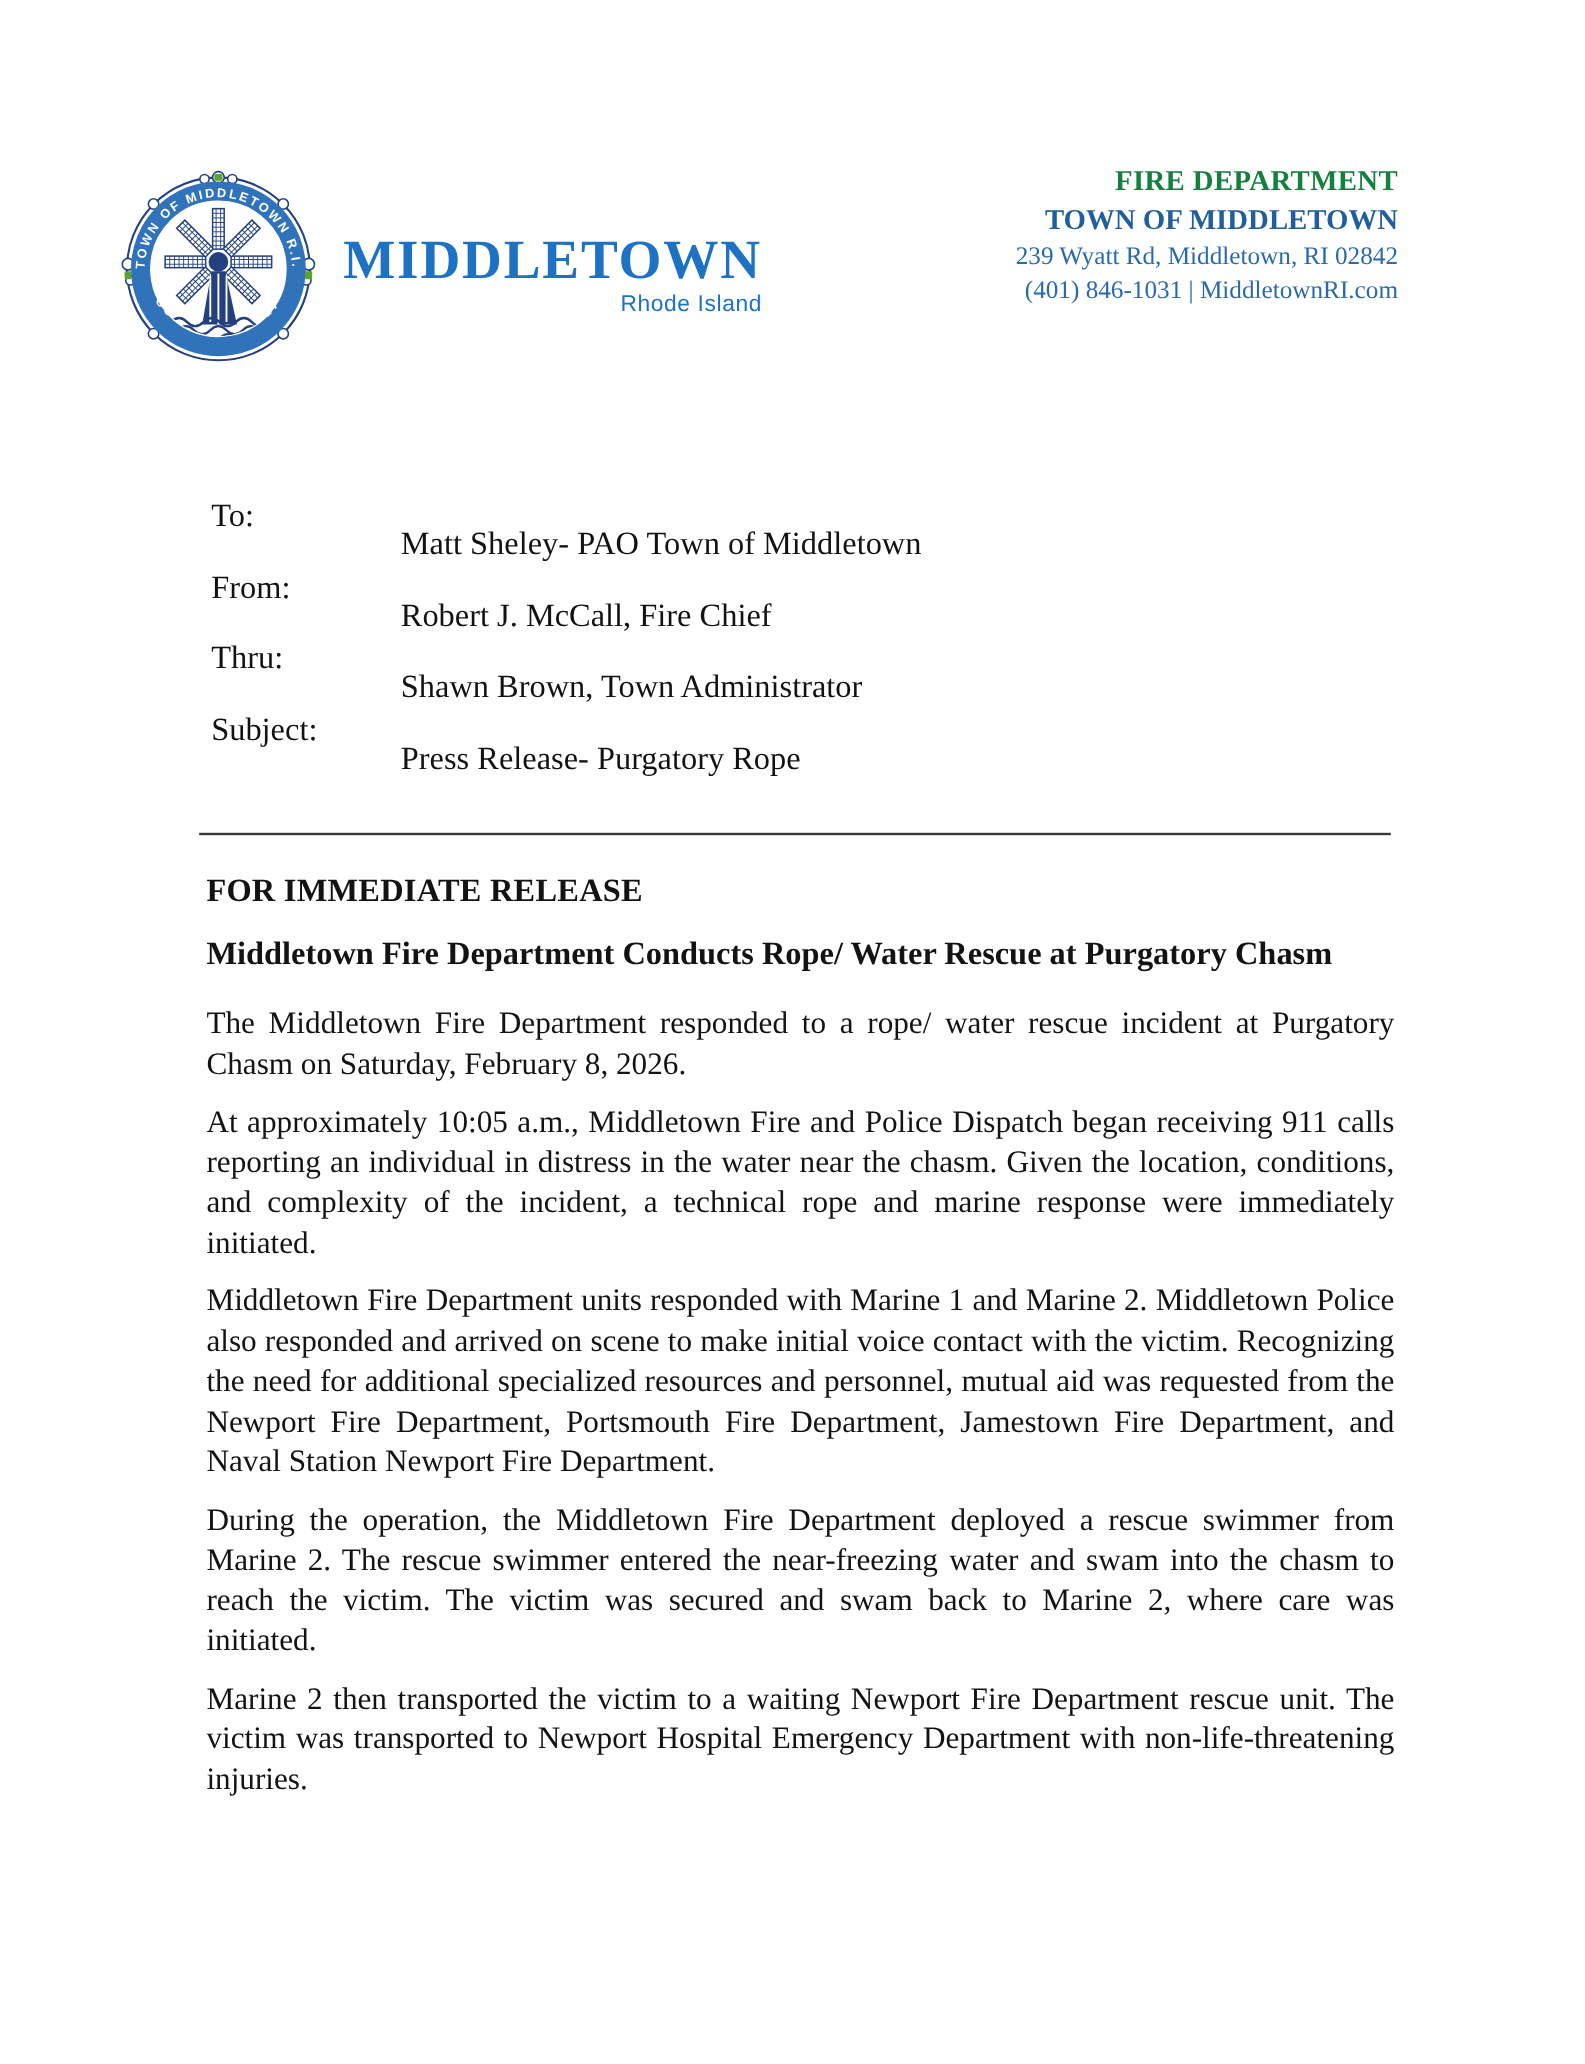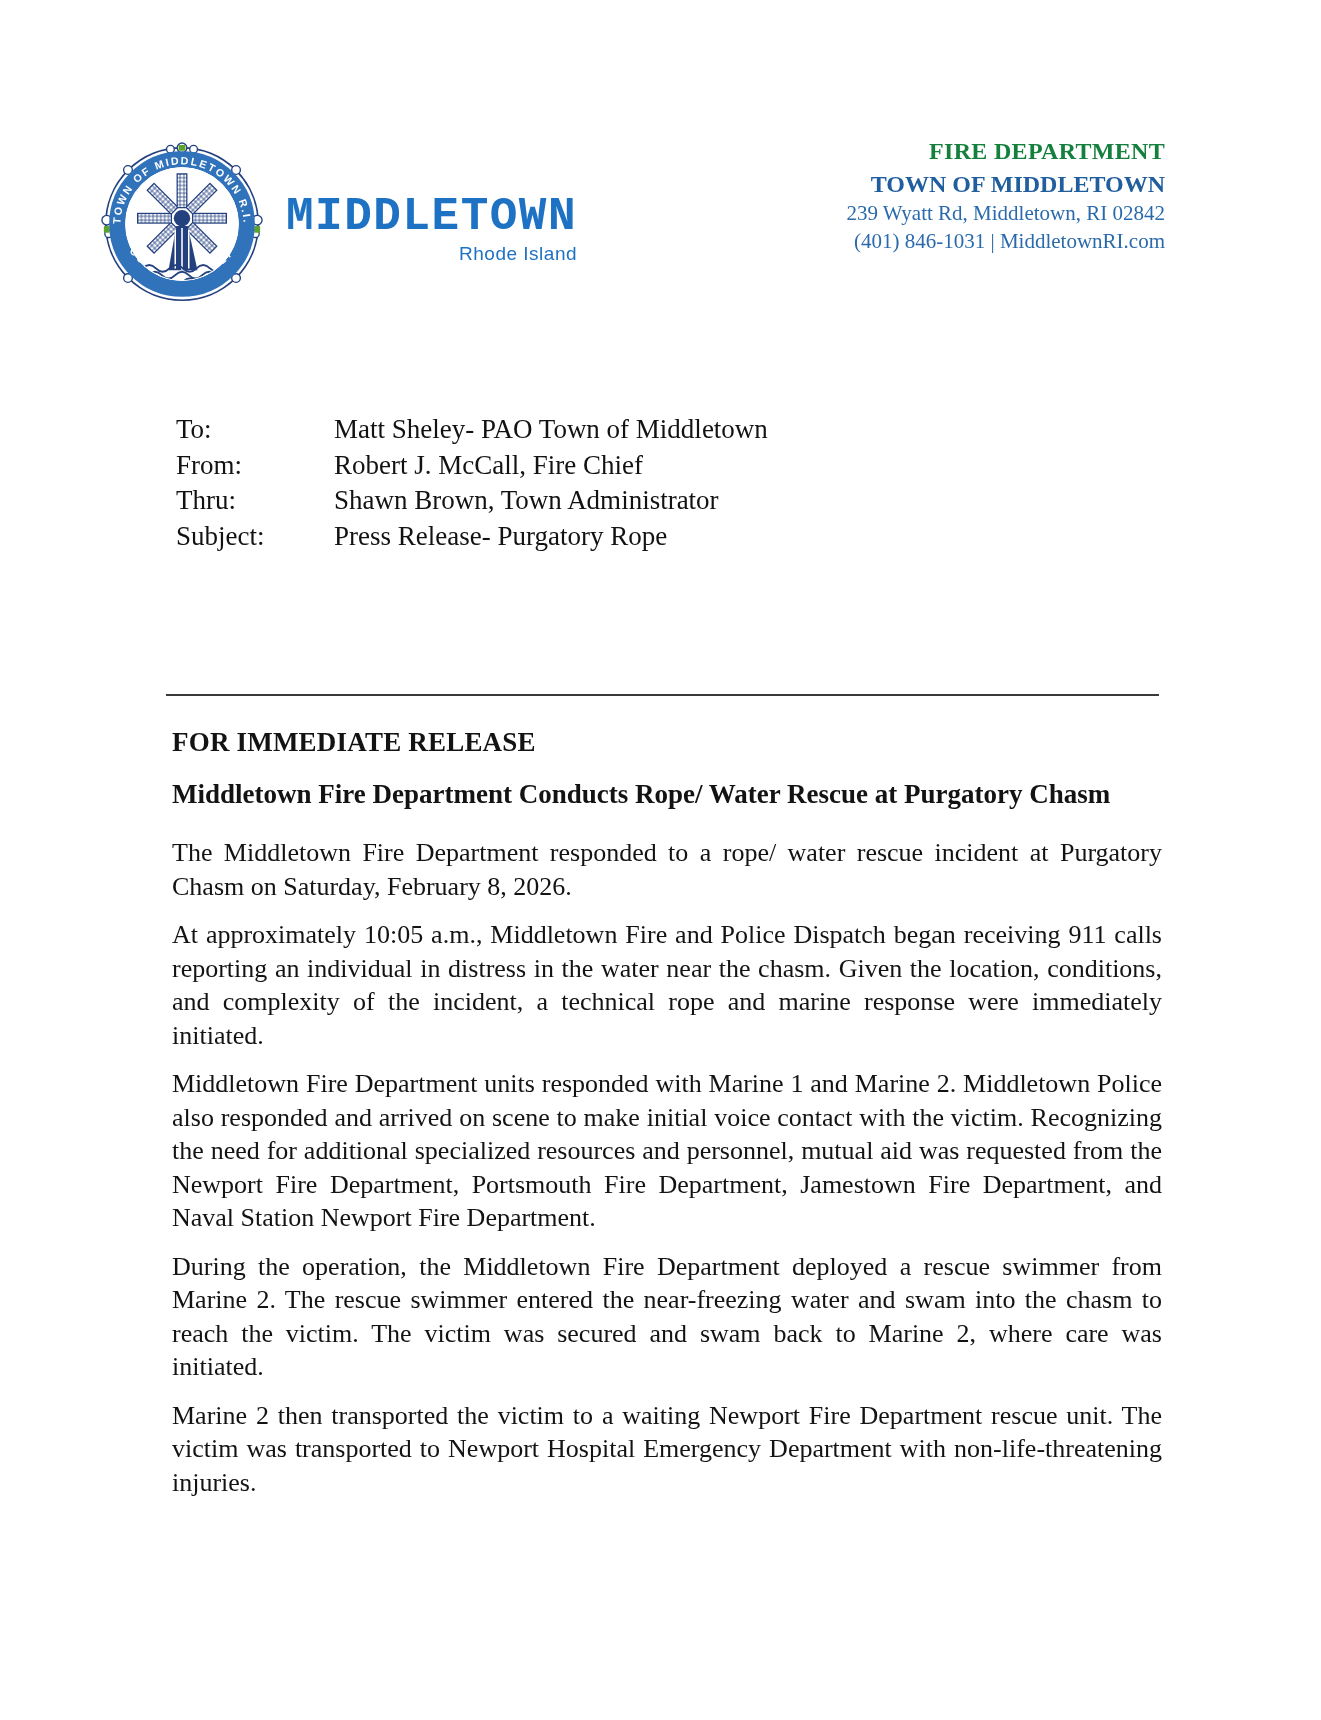--- a/index.html
+++ b/index.html
@@ -5,37 +5,37 @@
   html,body{margin:0;padding:0;}
   body{
     width:1321px;height:1720px;position:relative;background:#ffffff;
     font-family:"Liberation Serif", serif;color:#131313;overflow:hidden;
   }
   
   .header{position:absolute;top:136px;left:100px;right:156px;display:flex;align-items:flex-start;}
   .seal{flex:0 0 auto;}
   .wordmark-block{margin-left:22px;margin-top:58px;}
   .wordmark{
-    font-family:Liberation Mono, monospace;font-weight:bold;font-size:46px;
+    font-family:Liberation Serif, serif;font-weight:bold;font-size:46px;
     letter-spacing:1.5px;color:#1e72c4;line-height:1;
   }
   .tagline{
     font-family:"Liberation Sans", sans-serif;font-size:19px;color:#1e72c4;
     text-align:right;margin-top:3px;letter-spacing:0.5px;
   }
   .contact{margin-left:auto;text-align:right;padding-top:2px;}
   .dept{font-size:24px;font-weight:bold;color:#15803d;letter-spacing:0.3px;line-height:1.15;}
   .town{font-size:24px;font-weight:bold;color:#205e9e;margin-top:5px;line-height:1.15;}
   .addr,.phone{font-size:21px;color:#2a6aac;margin-top:3px;line-height:1.2;}
 
   
   .memo{position:absolute;top:412px;left:176px;font-size:27px;color:#121212;}
   .memo-row{display:flex;line-height:35.5px;}
   .memo-label{width:158px;flex:0 0 auto;}
-  .memo-value{white-space:nowrap;}
+  .memo-value{white-space:nowrap;margin-top:24px;}
 
   
   .rule{position:absolute;top:694px;left:166px;right:162px;border-top:2px solid #3a3a3a;height:0;}
   .banner{position:absolute;top:727px;left:172px;font-size:27px;font-weight:bold;letter-spacing:0.2px;}
   .headline{position:absolute;top:779px;left:172px;right:160px;font-size:27px;font-weight:bold;}
   .body-text{position:absolute;top:836px;left:172px;width:990px;font-size:26px;line-height:33.5px;}
   .dateline{margin:0 0 14px 0;}
   .para{margin:0 0 15px 0;text-align:justify;}
 </style>
 </head>

